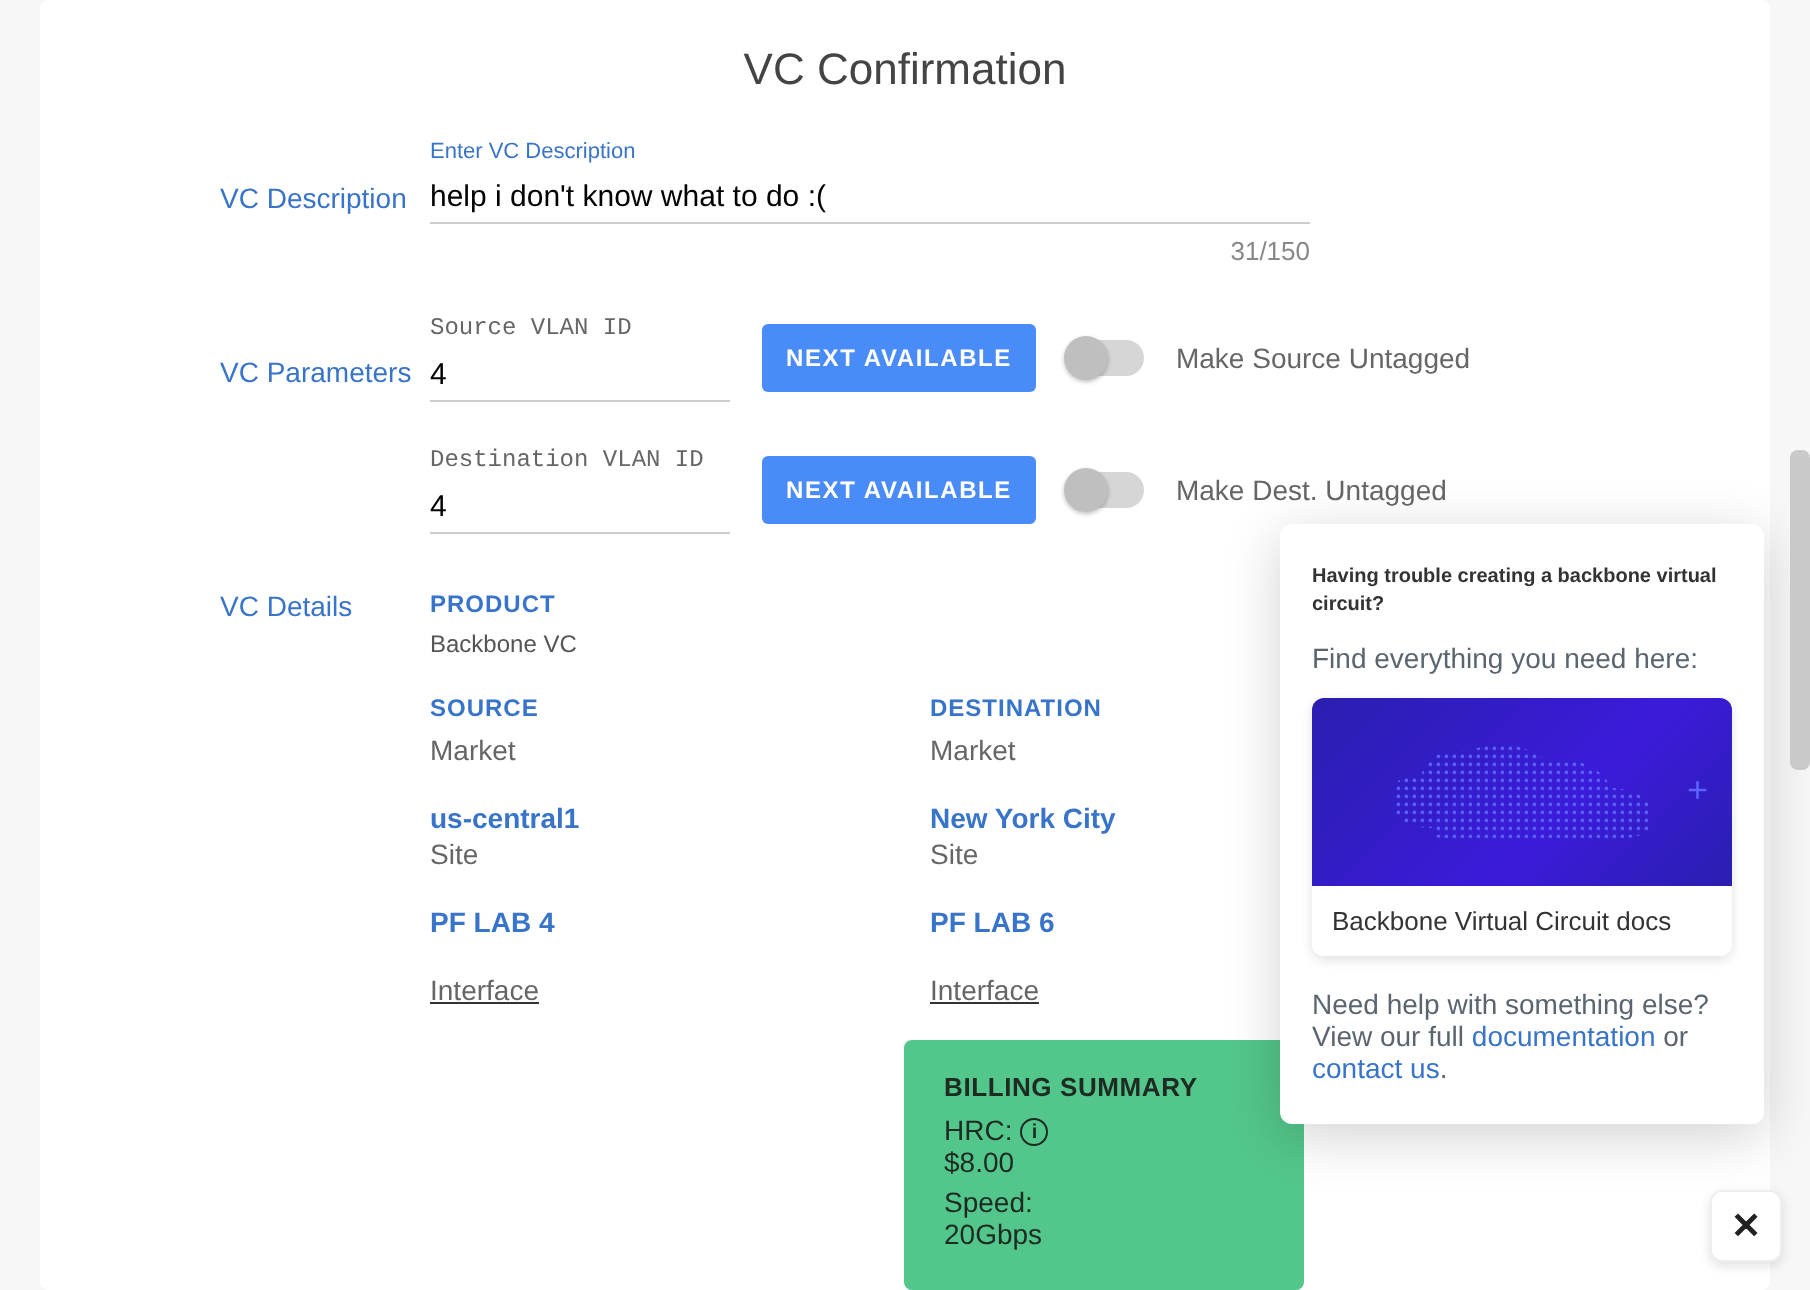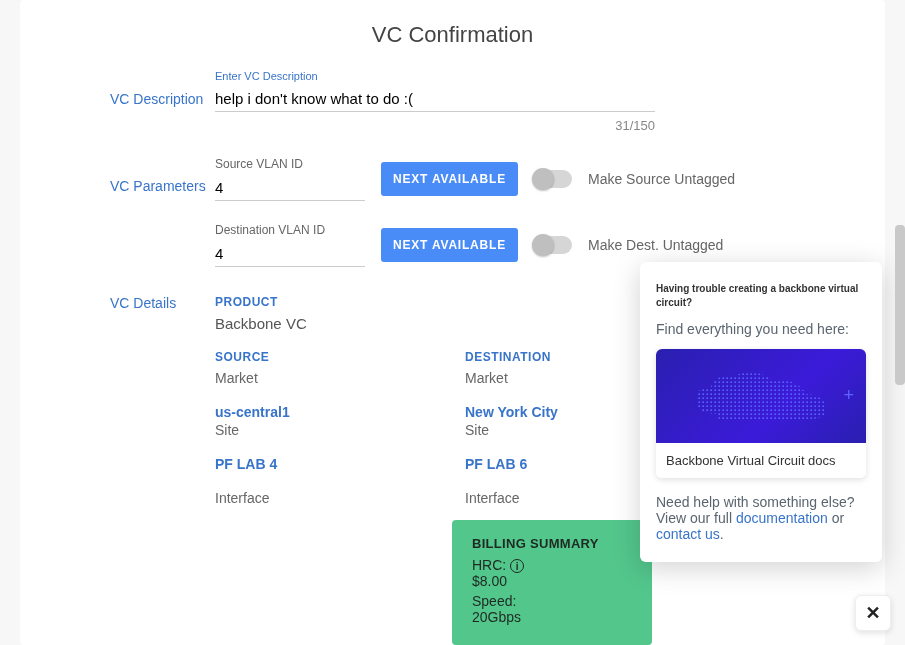--- a/index.html
+++ b/index.html
@@ -9,33 +9,33 @@
   .title { text-align:center; font-size:22px; font-weight:520; color:#444; margin:2px 0 22px; }
   .row { display:flex; align-items:flex-start; margin-bottom:24px; }
   .rowlab { width:105px; flex:0 0 105px; color:#3874c9; font-weight:500; font-size:14px; padding-top:21px; }
   .rowbody { flex:1; }
   .floatlab { color:#3874c9; font-size:11px; margin-bottom:4px; }
   .fieldline { border:0; border-bottom:1px solid #ccc; padding:4px 0; font-size:15px; width:440px; background:transparent; outline:none; }
   .descblock { position:relative; width:440px; }
   .counter { color:#888; font-size:13px; text-align:right; margin-top:6px; }
   .paramrow { display:flex; align-items:center; gap:16px; margin-bottom:22px; }
   .smallfield { width:150px; }
-  .smalllab { color:#666; font-size:12px; margin-bottom:4px; }
+  .smalllab { color:#666; font-size:12px; margin-bottom:4px;font-family:Liberation Mono, monospace; }
   .btn { background:#4a8cf7; color:#fff; border:0; padding:10px 12px; font-size:12px; font-weight:700; letter-spacing:0.8px; border-radius:3px; cursor:pointer; }
   .toggle { width:38px; height:18px; background:#d6d6d6; border-radius:10px; position:relative; cursor:pointer; flex:0 0 38px; }
   .toggle .knob { width:22px; height:22px; background:#bfbfbf; border-radius:50%; position:absolute; top:-2px; left:-2px; box-shadow:0 1px 2px rgba(0,0,0,0.25); }
   .toggletext { color:#666; font-size:14px; }
   .sectlab { color:#3874c9; font-size:12px; font-weight:700; letter-spacing:0.5px; margin-bottom:6px; }
   .kvlab { color:#666; font-size:13px; margin-bottom:2px; }
   .cols { display:flex; gap:40px; }
   .col { width:210px; }
   .kvline { display:flex; gap:18px; margin-bottom:2px;flex-direction:column; }
   .kvline .k { color:#666; width:68px; }
   .kvline .v { color:#3874c9; font-weight:700; }
-  .mt18 { margin-top:18px; }
+  .mt18 { margin-top:18px;text-decoration:underline; }
   .billing { background:#53c68c; color:#1e2a22; border-radius:4px; padding:16px 20px; position:absolute; left:452px; bottom:0; width:200px; }
   .billtitle { font-weight:800; font-size:13px; letter-spacing:0.3px; margin-bottom:6px; }
   .billrow { display:flex; justify-content:space-between; font-size:14px; margin-bottom:4px;flex-direction:column; }
   .info-icon { display:inline-flex; width:14px; height:14px; border:1.5px solid #1e2a22; border-radius:50%; align-items:center; justify-content:center; font-size:10px; font-weight:700; margin-left:4px; vertical-align:middle; }
   .helpcard { position:absolute; top:262px; left:640px; width:242px; background:#fff; border-radius:6px; box-shadow:0 6px 28px rgba(0,0,0,0.18); padding:20px 16px 20px 16px; color:#4a5560; }
   .helptitle { font-weight:700; color:#333; font-size:10px; line-height:1.35; margin-bottom:12px; }
   .helptxt { font-size:14px; color:#5a6570; margin-bottom:12px; }
   .docbox { border-radius:6px; overflow:hidden; box-shadow:0 2px 6px rgba(0,0,0,0.12); margin-bottom:16px; }
   .docimg { height:94px; background:linear-gradient(135deg,#2a1fb0 0%,#3b1bd9 60%,#2a1fb0 100%); position:relative; overflow:hidden; }
   .docimg .cloud { position:absolute; left:30px; top:20px; width:150px; height:60px; }
@@ -88,21 +88,21 @@
             </div>
           <div class="toggletext">Make Dest. Untagged</div>
         </div>
       </div>
     </div>
 
     <div class="row" style="margin-top:18px">
       <div class="rowlab" style="padding-top:0">VC Details</div>
       <div class="rowbody">
         <div class="sectlab">PRODUCT</div>
-        <div class="kvlab" style="color:#555;font-size:15px;margin-bottom:18px">Backbone VC</div>
+        <div class="kvlab" style="color:#555;font-size:12px;margin-bottom:18px">Backbone VC</div>
 
         <div class="cols">
           <div class="col">
             <div class="sectlab">SOURCE</div>
             <div class="kvline">
                 <span class="k">Market</span>
                 <span class="v">us-central1</span>
               </div>
             <div class="kvline">
                 <span class="k">Site</span>

